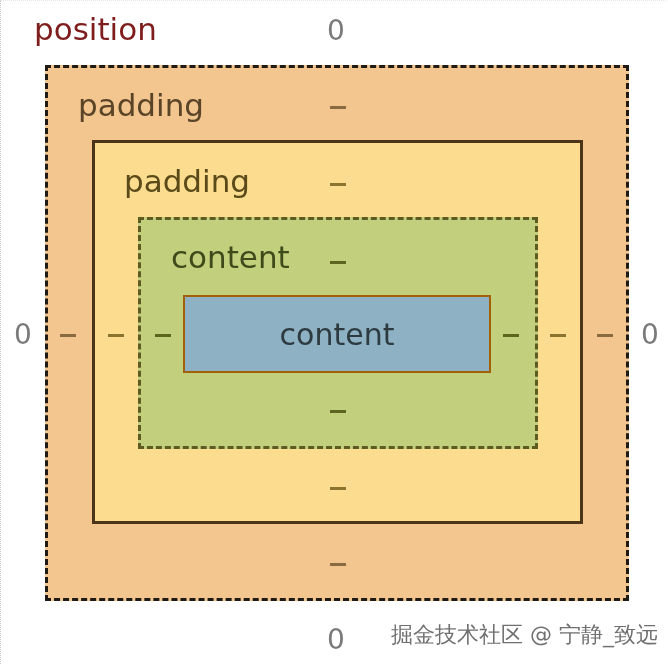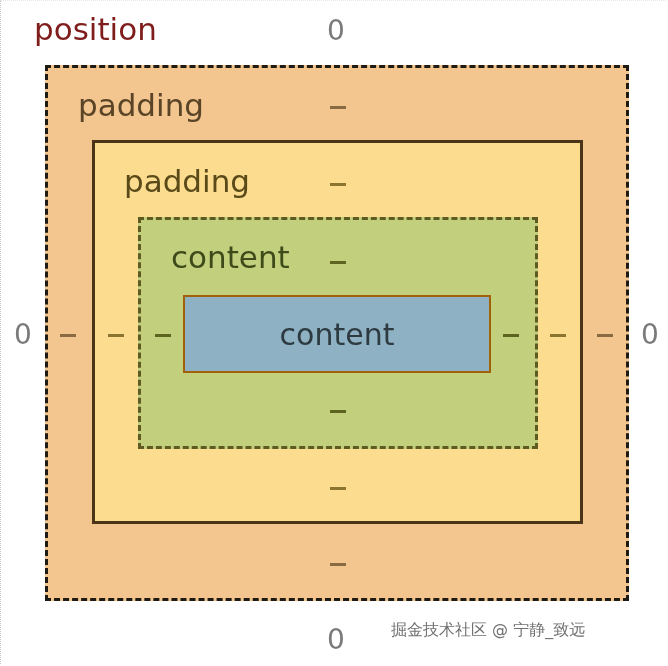--- a/index.html
+++ b/index.html
@@ -37,21 +37,21 @@
     .lbl-border   { left: 124px; top: 166px; color: #5a4a1a; }
     .lbl-padding  { left: 171px; top: 242px; color: #3f4a1a; }
     .content-text { font-size: 30px; color: #2d3a40; }
     .val { position: absolute; font-size: 28px; line-height: 1; }
     .val-gray { color: #7a7a7a; }
     .dash { position: absolute; height: 3px; width: 16px; }
     .dash-margin  { background: #8a6a40; }
     .dash-border  { background: #8a7430; }
     .dash-padding { background: #5c6420; }
     .watermark {
-      position: absolute; left: 391px; top: 620px; font-size: 16px;
+      position: absolute; left: 391px; top: 620px; font-size: 22px;
       color: #707070; white-space: nowrap;
     }
   </style>
 </head>
 <body>
 
 <div class="frame"></div>
 
 <div class="lbl lbl-position">position</div>
 <div class="val val-gray" style="left:327px; top:17px;">0</div>

